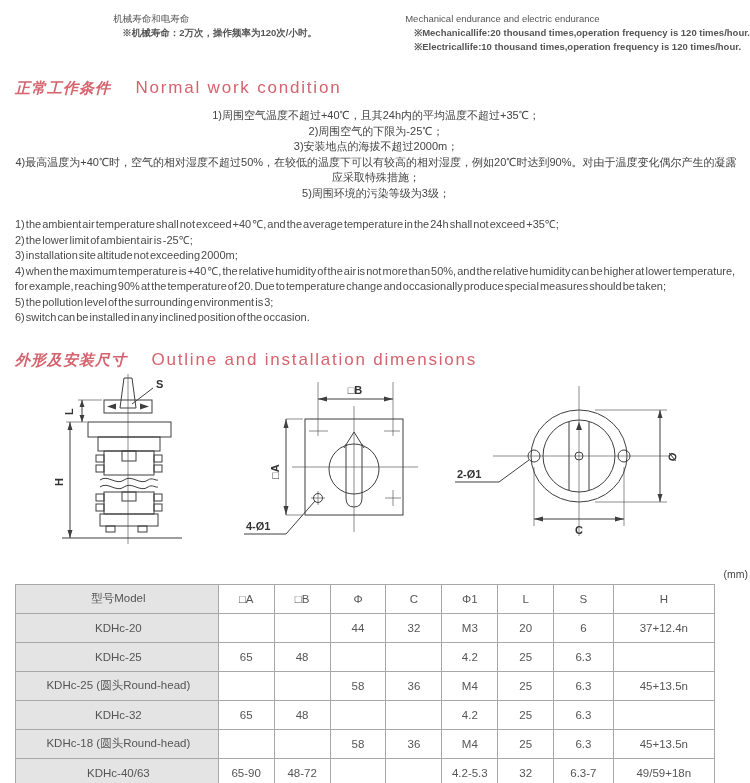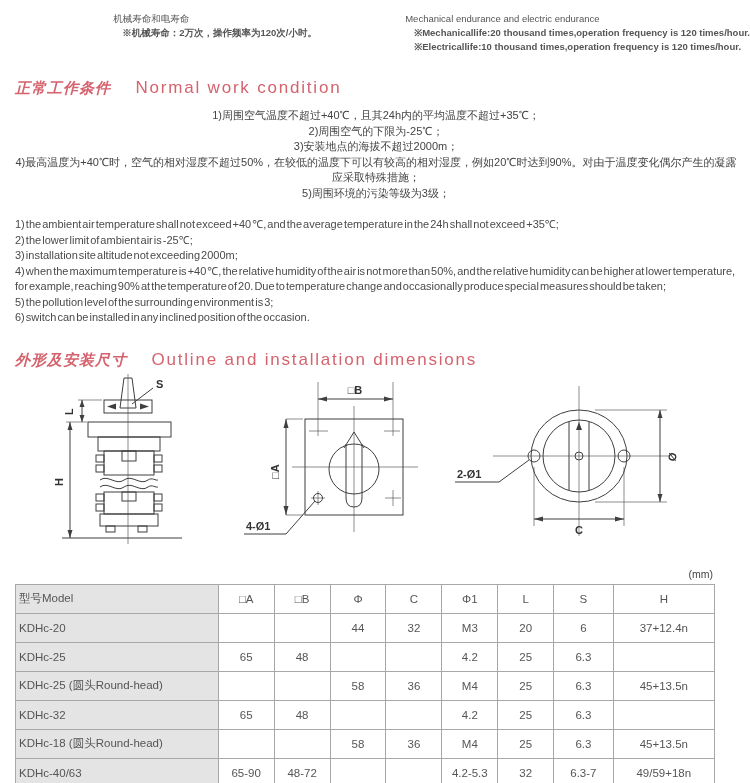--- a/index.html
+++ b/index.html
@@ -17,27 +17,27 @@
   .cond-list{margin:10px 15px 0 15px;width:722px;}
   .cond-list.cn{font-size:11px;line-height:15.5px;color:#444;text-align:center;}
   .cond-list.en{margin-top:16px;font-size:11px;line-height:15.5px;word-spacing:-2px;color:#4a4a4a;}
   .drawings{display:block;margin-top:2px;}
   .drawings line,.drawings rect,.drawings circle,.drawings ellipse,.drawings path,.drawings polygon{
     stroke:#3f3f3f;stroke-width:1;fill:none;
   }
   .drawings polygon.arrow{fill:#3f3f3f;stroke:none;}
   .drawings .thin{stroke-width:0.6;}
   .dim-label{font:600 11px "Liberation Sans",sans-serif;fill:#333;stroke:none !important;}
-  .mm-label{width:713px;text-align:right;font-size:10.5px;color:#444;margin-top:0px;}
+  .mm-label{width:713px;text-align:right;font-size:10.5px;color:#444;margin-top:0px;padding-left:35px;}
   table.spec{border-collapse:collapse;margin:4px 0 0 15px;width:700px;table-layout:fixed;}
   table.spec th,table.spec td{
     border:1px solid #a8a8a8;height:28px;font-size:11.5px;color:#555;
     text-align:center;font-weight:normal;padding:0;overflow:hidden;white-space:nowrap;
   }
-  table.spec .model-col{text-align:left;padding-left:3px;background:#e4e4e4;}
+  table.spec .model-col{text-align:center;padding-left:3px;background:#e4e4e4;}
 </style>
 </head>
 <body>
 
 <div class="top-note">
   <div class="cn-block">
     <div>机械寿命和电寿命</div>
     <div class="indent">※机械寿命：2万次，操作频率为120次/小时。</div>
   </div>
   <div class="en-block">

